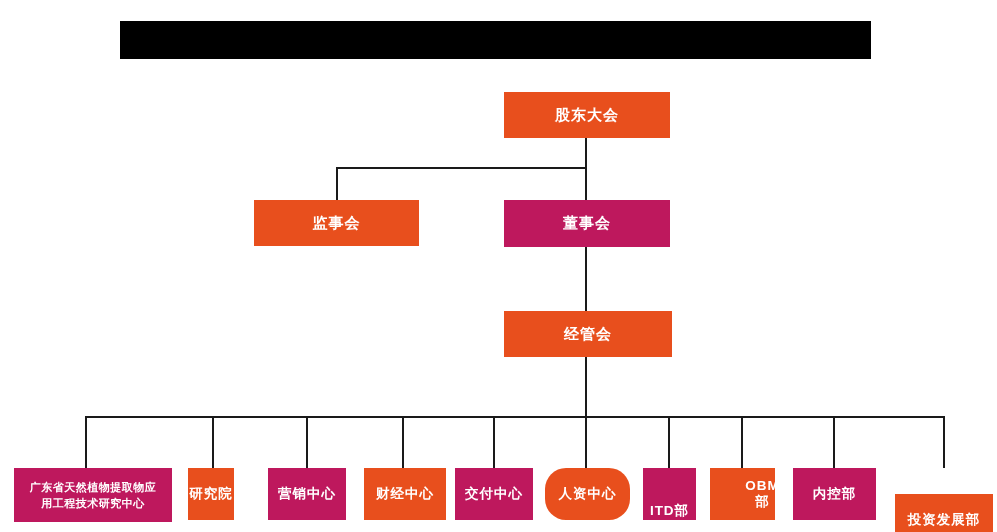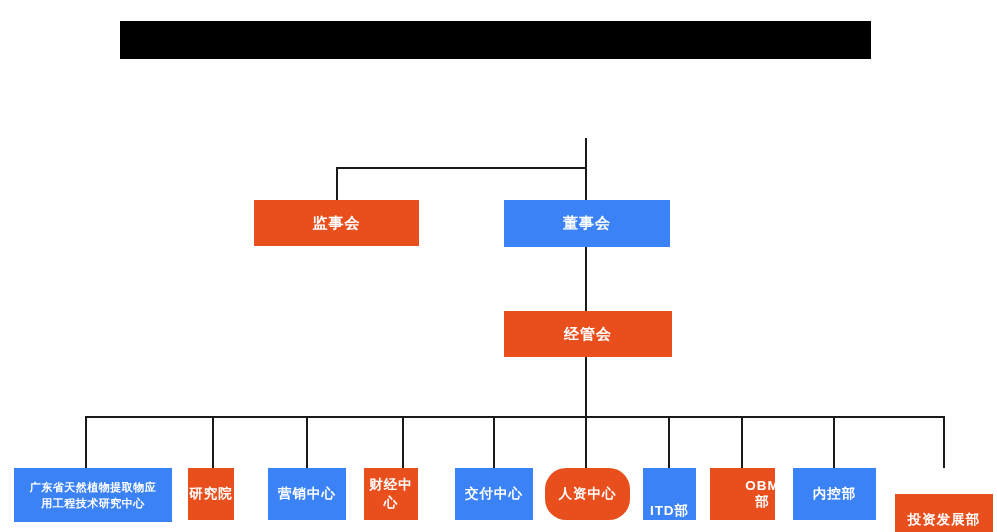--- a/index.html
+++ b/index.html
@@ -24,21 +24,21 @@
     display: flex;
     align-items: center;
     justify-content: center;
     color: #ffffff;
     font-weight: bold;
     text-align: center;
     box-sizing: border-box;
     letter-spacing: 1px;
   }
   .dark  { background: #e84f1d; }
-  .light { background: #3b82f6; }
+  .light { background: #be185d; }
   .lvl   { font-size: 15px; }
   .dept  { font-size: 13.5px; }
   .dept-long {
     font-size: 11px;
     line-height: 1.5;
     white-space: pre-line;
     letter-spacing: 0.5px;
     margin-left: 10px;
   }
 </style>
@@ -59,20 +59,23 @@
   <div class="line" style="left:212px; top:416px; width:2px; height:52px;"></div>
   <div class="line" style="left:306px; top:416px; width:2px; height:52px;"></div>
   <div class="line" style="left:402px; top:416px; width:2px; height:52px;"></div>
   <div class="line" style="left:493px; top:416px; width:2px; height:52px;"></div>
   <div class="line" style="left:585px; top:416px; width:2px; height:52px;"></div>
   <div class="line" style="left:668px; top:416px; width:2px; height:52px;"></div>
   <div class="line" style="left:741px; top:416px; width:2px; height:52px;"></div>
   <div class="line" style="left:833px; top:416px; width:2px; height:52px;"></div>
   <div class="line" style="left:943px; top:416px; width:2px; height:52px;"></div>
 
+  <div class="node dark lvl" style="left:504px; top:92px; width:166px; height:46px;">
+    <span>股东大会</span>
+  </div>
 
   <div class="node dark lvl" style="left:254px; top:200px; width:165px; height:46px;">
     <span>监事会</span>
   </div>
   <div class="node light lvl" style="left:504px; top:200px; width:166px; height:47px;">
     <span>董事会</span>
   </div>
 
   <div class="node dark lvl" style="left:504px; top:311px; width:168px; height:46px;">
     <span>经管会</span>
@@ -81,21 +84,21 @@
   <div class="node light dept dept-long" style="left:4px; top:468px; width:158px; height:54px;">
     <span>广东省天然植物提取物应
 用工程技术研究中心</span>
   </div>
   <div class="node dark dept" style="left:188px; top:468px; width:46px; height:52px;">
     <span>研究院</span>
   </div>
   <div class="node light dept" style="left:268px; top:468px; width:78px; height:52px;">
     <span>营销中心</span>
   </div>
-  <div class="node dark dept" style="left:364px; top:468px; width:54px; height:52px;text-align:center;">
+  <div class="node dark dept" style="left:364px; top:468px; width:82px; height:52px;text-align:center;">
     <span>财经中心</span>
   </div>
   <div class="node light dept" style="left:455px; top:468px; width:78px; height:52px;">
     <span>交付中心</span>
   </div>
   <div class="node dark dept" style="left:545px; top:468px; width:85px; height:52px;border-radius:21px;">
     <span>人资中心</span>
   </div>
   <div class="node light dept" style="left:643px; top:468px; width:53px; height:52px;align-items:flex-end;">
     <span>ITD部</span>

